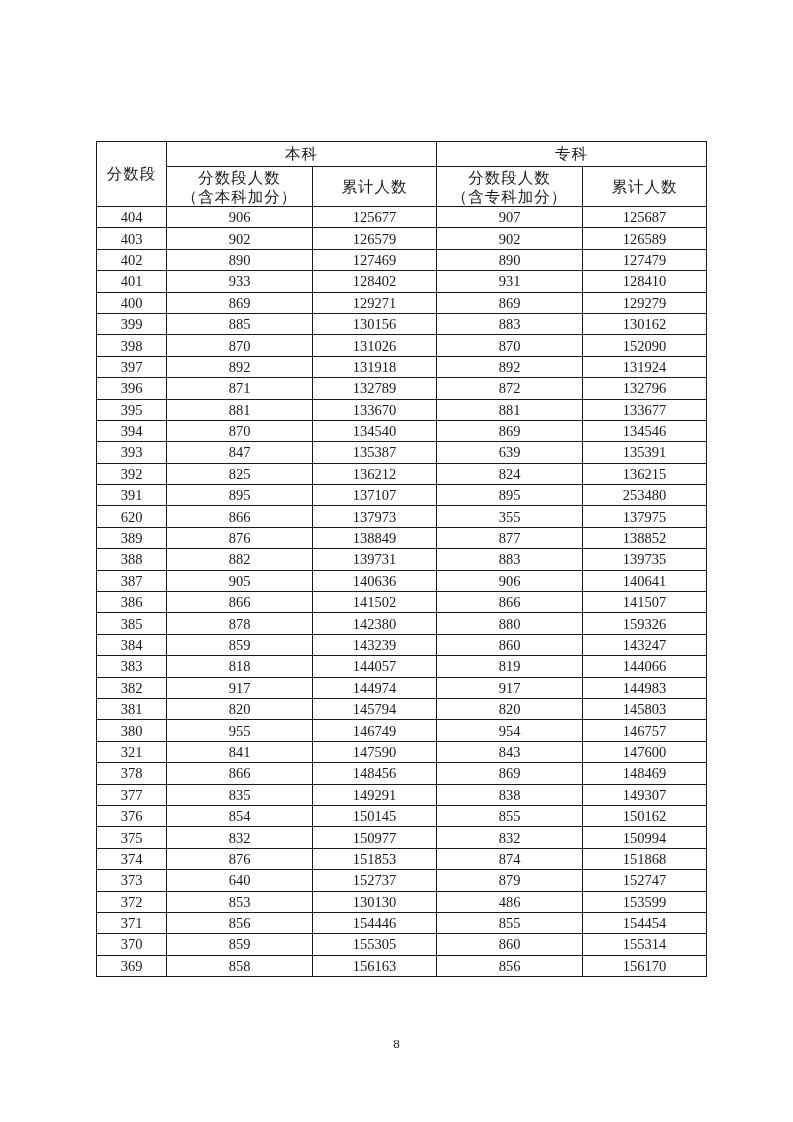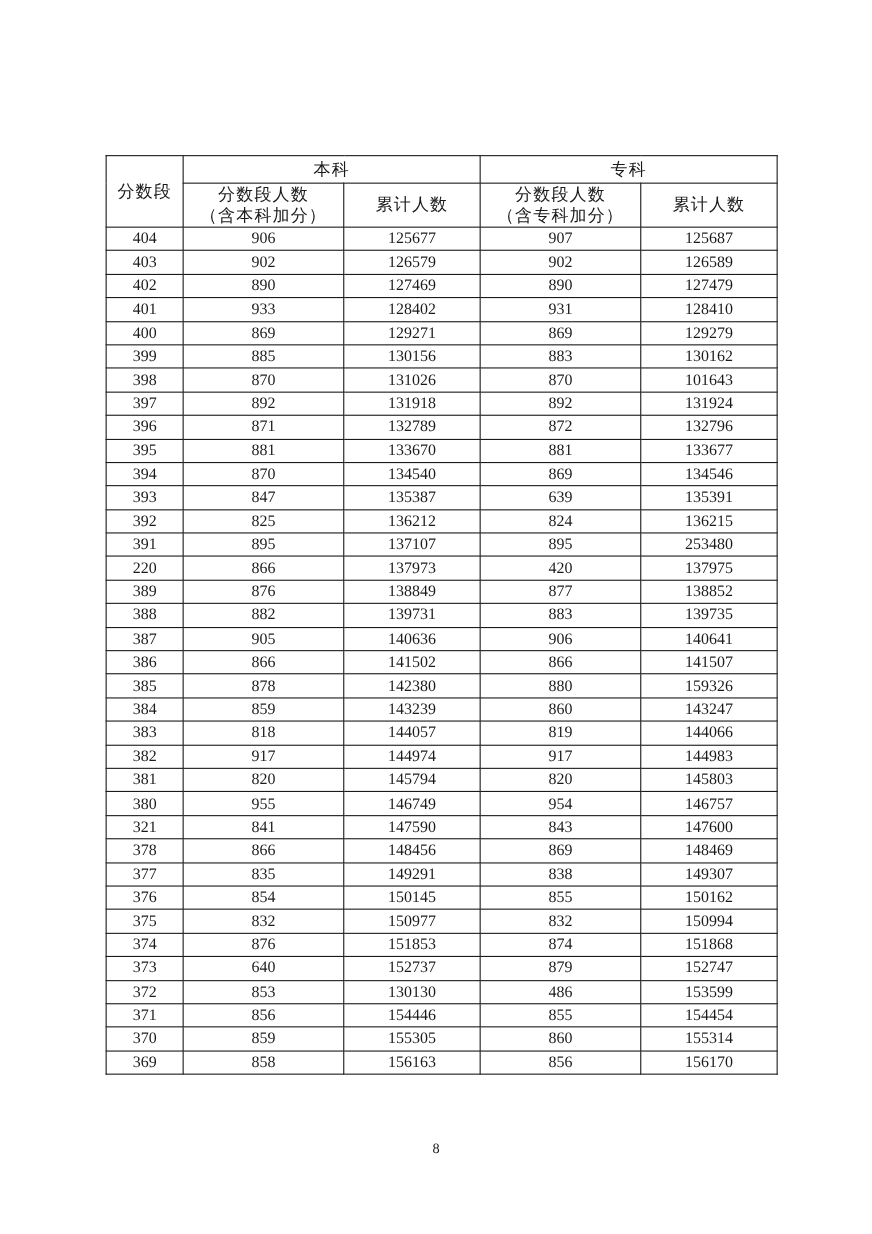--- a/index.html
+++ b/index.html
@@ -135,21 +135,21 @@
           <td>885</td>
           <td>130156</td>
           <td>883</td>
           <td>130162</td>
         </tr>
         <tr>
           <td>398</td>
           <td>870</td>
           <td>131026</td>
           <td>870</td>
-          <td>101643</td>
+          <td>152090</td>
         </tr>
         <tr>
           <td>397</td>
           <td>892</td>
           <td>131918</td>
           <td>892</td>
           <td>131924</td>
         </tr>
         <tr>
           <td>396</td>
@@ -187,24 +187,24 @@
           <td>136215</td>
         </tr>
         <tr>
           <td>391</td>
           <td>895</td>
           <td>137107</td>
           <td>895</td>
           <td>253480</td>
         </tr>
         <tr>
-          <td>220</td>
+          <td>620</td>
           <td>866</td>
           <td>137973</td>
-          <td>420</td>
+          <td>355</td>
           <td>137975</td>
         </tr>
         <tr>
           <td>389</td>
           <td>876</td>
           <td>138849</td>
           <td>877</td>
           <td>138852</td>
         </tr>
         <tr>

